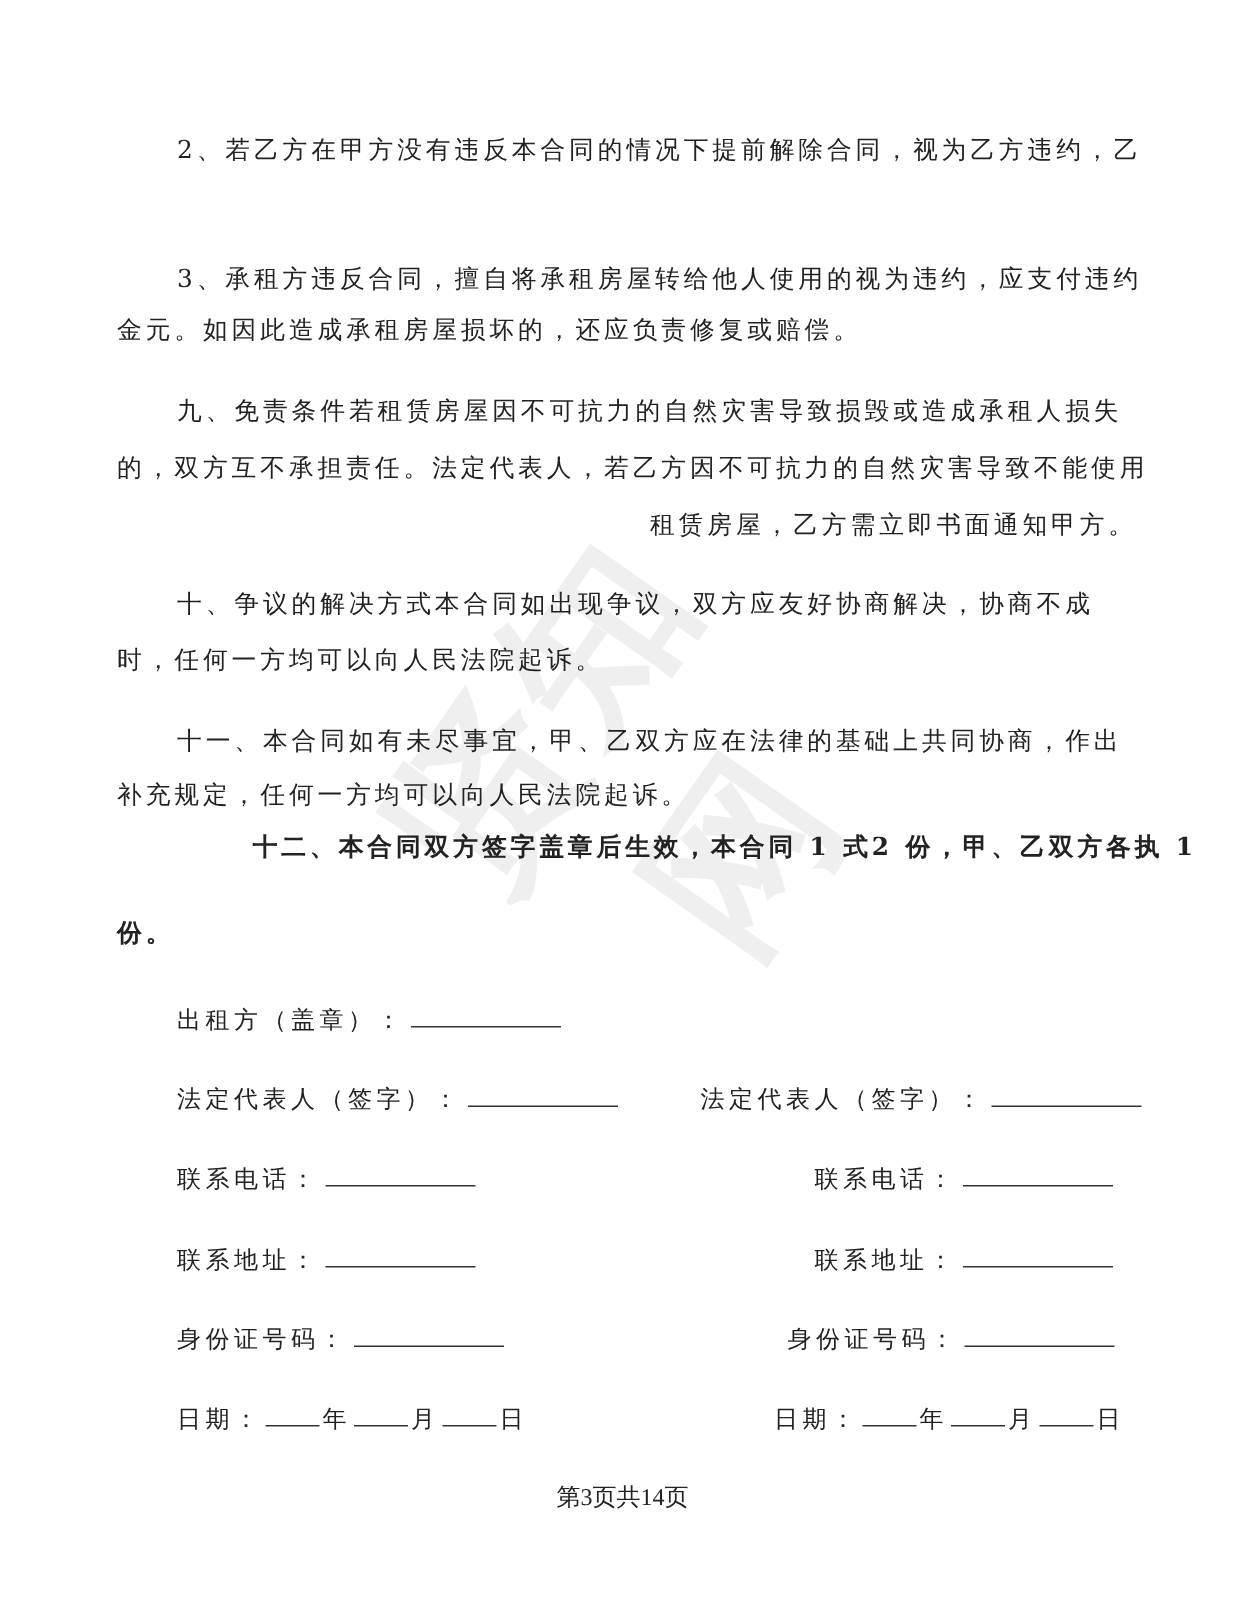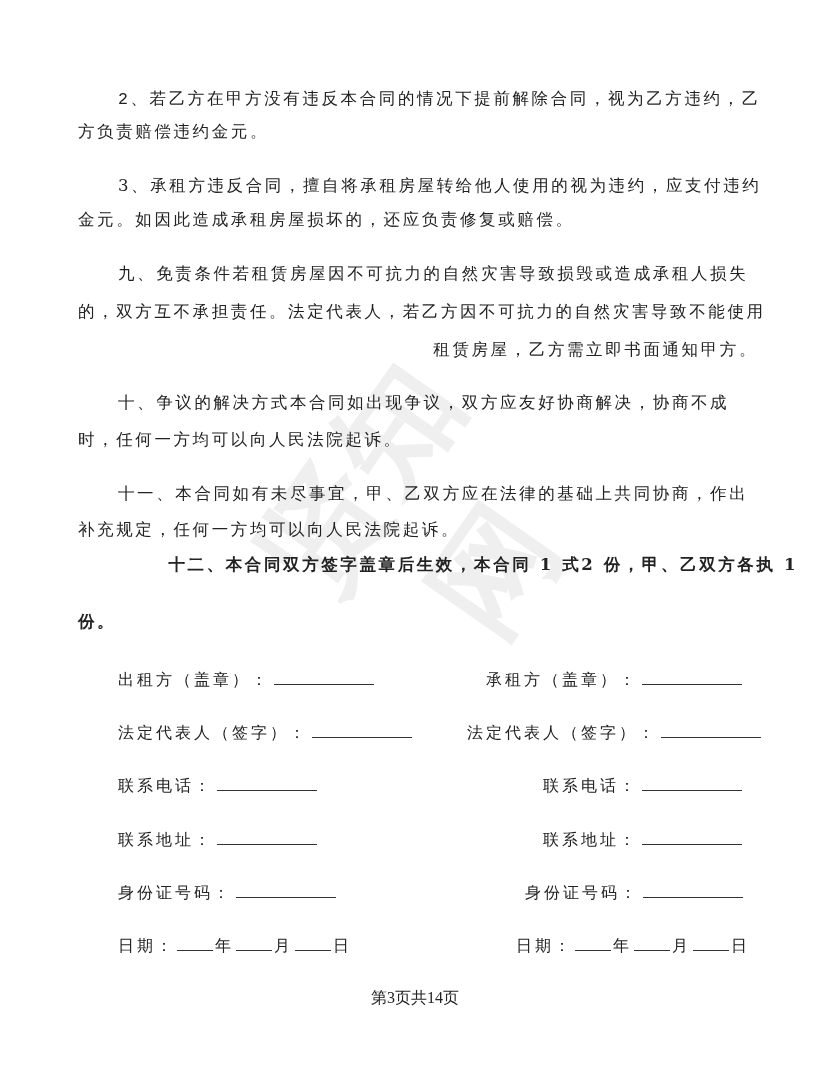--- a/index.html
+++ b/index.html
@@ -21,22 +21,21 @@
   .footer { position: absolute; top: 988px; left: 0; width: 830px; text-align: center; font-size: 16px;
             font-family: Liberation Serif, serif; color: #222; z-index: 1; }
 </style>
 </head>
 <body>
 
 <div class="page">
 
   <div class="watermark">贤知网</div>
 
-  <div class="line indent" style="top:89px;font-family:Liberation Mono, monospace;">2、若乙方在甲方没有违反本合同的情况下提前解除合同，视为乙方违约，乙</div>
-  <div class="line" style="top:121px;">方负责赔偿违约金元。</div>
+  <div class="line indent" style="top:89px;">2、若乙方在甲方没有违反本合同的情况下提前解除合同，视为乙方违约，乙</div>
 
   <div class="line indent" style="top:175px;">3、承租方违反合同，擅自将承租房屋转给他人使用的视为违约，应支付违约</div>
   <div class="line" style="top:209px;">金元。如因此造成承租房屋损坏的，还应负责修复或赔偿。</div>
 
   <div class="line indent" style="top:263px;">九、免责条件若租赁房屋因不可抗力的自然灾害导致损毁或造成承租人损失</div>
   <div class="line" style="top:301px;">的，双方互不承担责任。法定代表人，若乙方因不可抗力的自然灾害导致不能使用</div>
   <div class="line" style="top:339px;text-align:right;">租赁房屋，乙方需立即书面通知甲方。</div>
 
   <div class="line indent" style="top:393px;font-family:Liberation Mono, monospace;">十、争议的解决方式本合同如出现争议，双方应友好协商解决，协商不成</div>
   <div class="line" style="top:429px;">时，任何一方均可以向人民法院起诉。</div>
@@ -59,23 +58,20 @@
   <div class="sig-row" style="left:118px; top:827px;">
     <span>联系地址：</span><span class="blank w100"></span>
   </div>
   <div class="sig-row" style="left:118px; top:880px;">
     <span>身份证号码：</span><span class="blank w100"></span>
   </div>
   <div class="sig-row" style="left:118px; top:933px;">
     <span>日期：</span><span class="blank w38"></span><span>年</span><span class="blank w38"></span><span>月</span><span class="blank w38"></span><span>日</span>
   </div>
 
-  <div class="sig-row" style="left:486px; top:667px;">
-    <span>承租方（盖章）：</span><span class="blank w100"></span>
-  </div>
   <div class="sig-row" style="left:467px; top:720px;">
     <span>法定代表人（签字）：</span><span class="blank w100"></span>
   </div>
   <div class="sig-row" style="left:543px; top:773px;">
     <span>联系电话：</span><span class="blank w100"></span>
   </div>
   <div class="sig-row" style="left:543px; top:827px;">
     <span>联系地址：</span><span class="blank w100"></span>
   </div>
   <div class="sig-row" style="left:525px; top:880px;">

